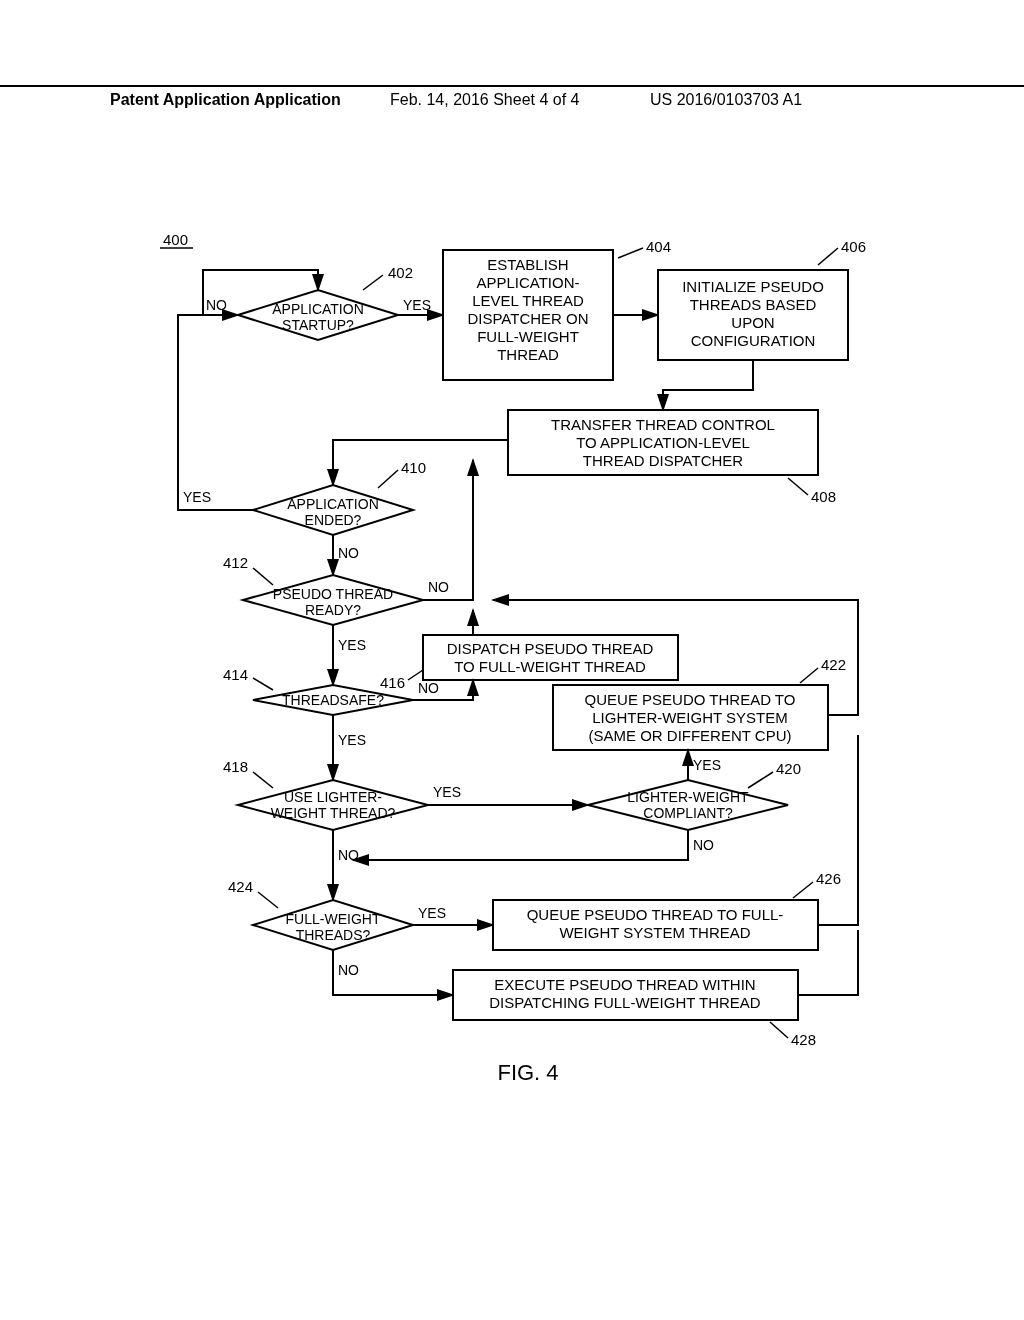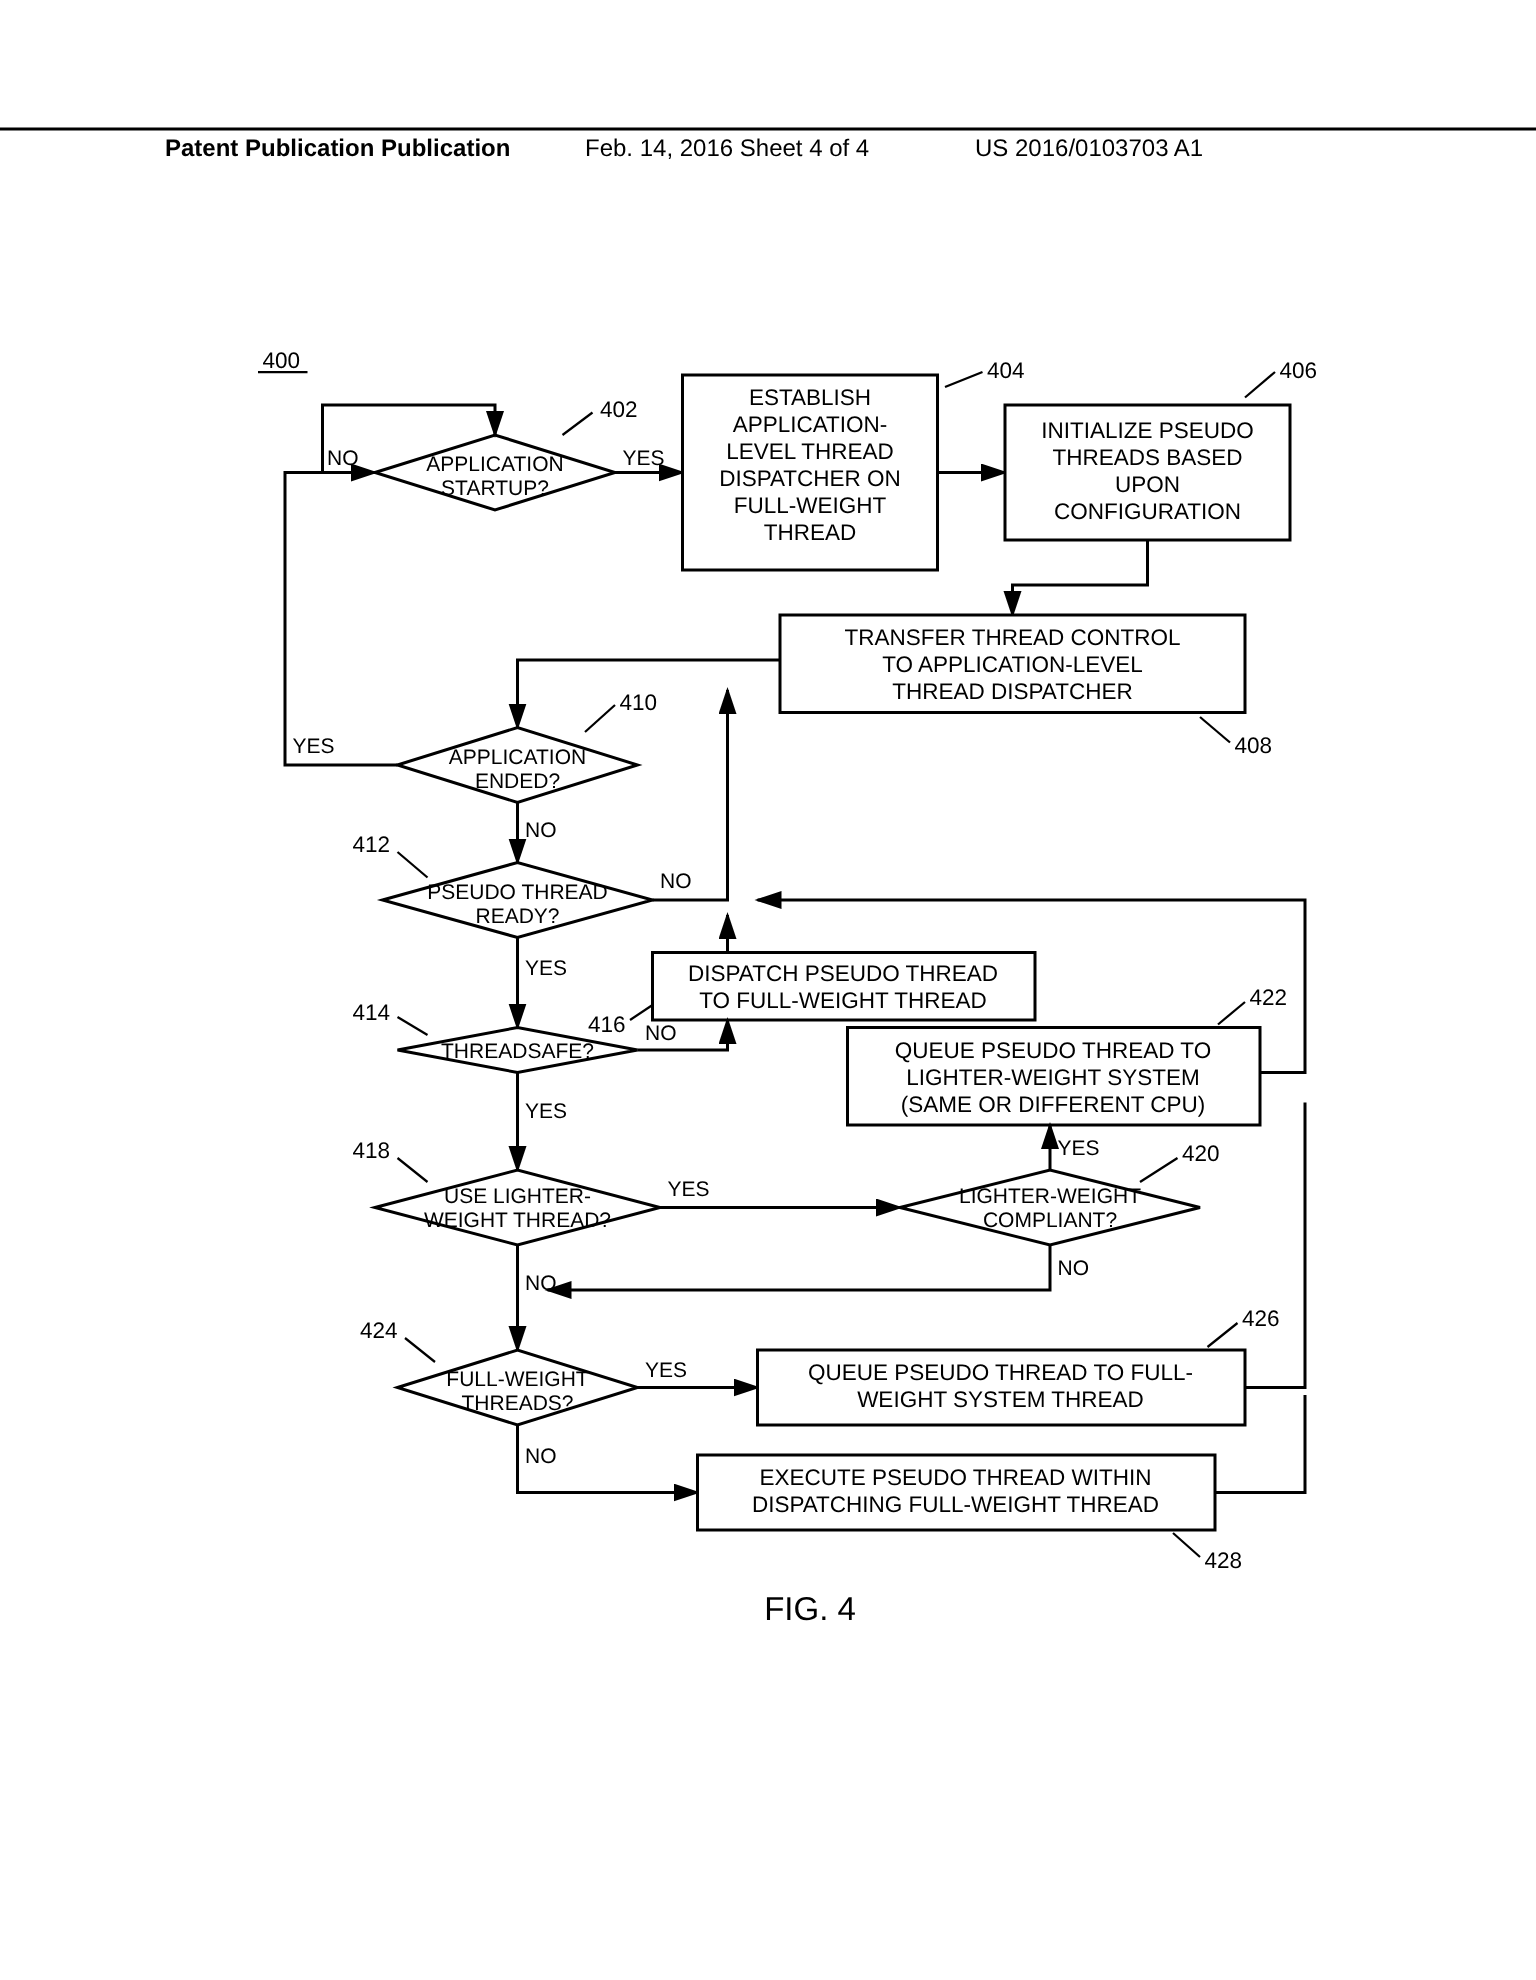--- a/index.html
+++ b/index.html
@@ -19,21 +19,21 @@
     border-top: 2px solid black;
     padding-top: 4px;
     font-size: 16px;
   }
   .header-left { position: absolute; left: 110px; font-weight: bold; }
   .header-mid { position: absolute; left: 390px; }
   .header-right { position: absolute; left: 650px; text-align: right; }
 
   .diagram {
     position: absolute;
-    left: 110px;
+    left: 98px;
     top: 140px;
     width: 820px;
     height: 1050px;
     text-decoration: underline;
   }
   svg { display: block; }
   .box-text, .diamond-text, .label-text, .edge-text, .ref-text {
     font-family: Arial, Helvetica, sans-serif;
     fill: black;
   }
@@ -44,21 +44,21 @@
   .fig-label {
     font-size: 22px;
     text-anchor: middle;
   }
   .ref-num-text { font-size: 15px; }
 </style>
 </head>
 <body>
 
 <div class="page-header">
-  <span class="header-left">Patent Publication Publication</span>
+  <span class="header-left">Patent Application Application</span>
   <span class="header-mid">Feb. 14, 2016  Sheet 4 of 4</span>
   <span class="header-right">US 2016/0103703 A1</span>
 </div>
 
 <div class="diagram">
 <svg width="820" height="1050" viewBox="0 0 820 1050">
   <defs>
     <marker id="arrow" markerWidth="10" markerHeight="10" refX="8" refY="3" orient="auto" markerUnits="strokeWidth">
       <path d="M0,0 L9,3 L0,6 z" fill="black"></path>
     </marker>

